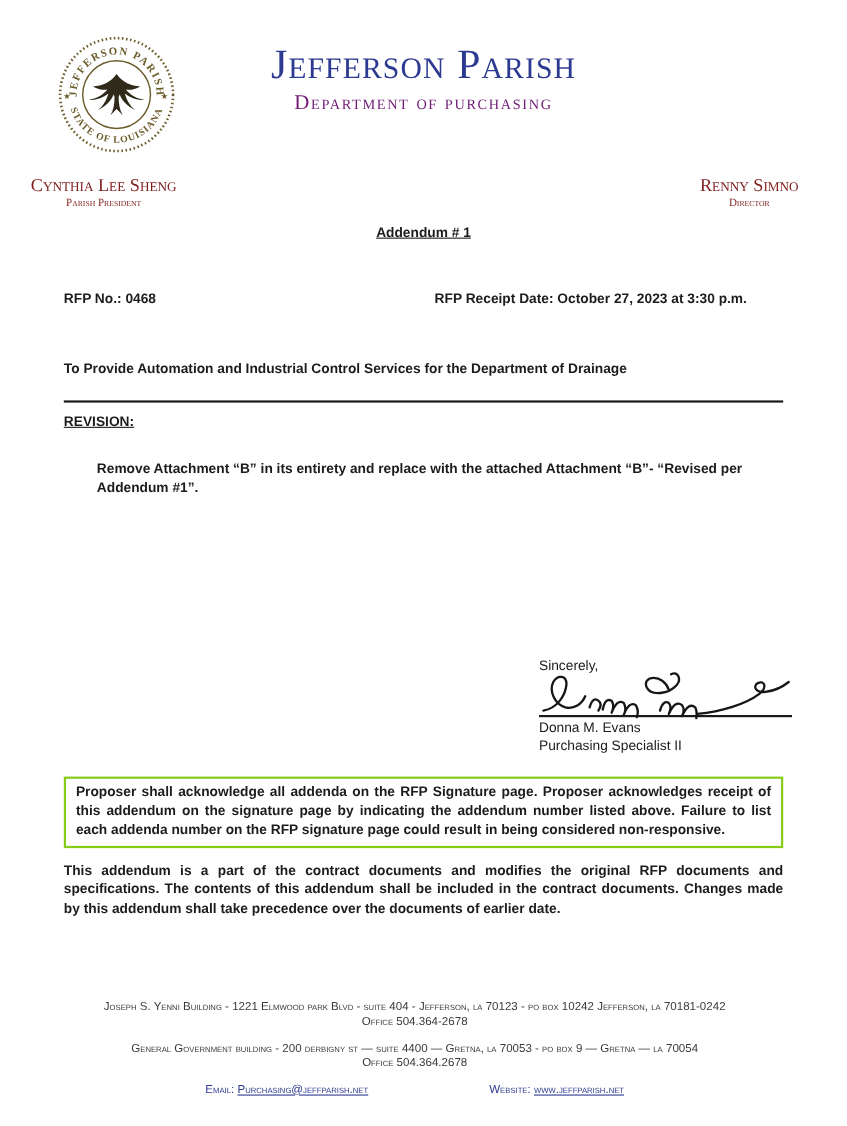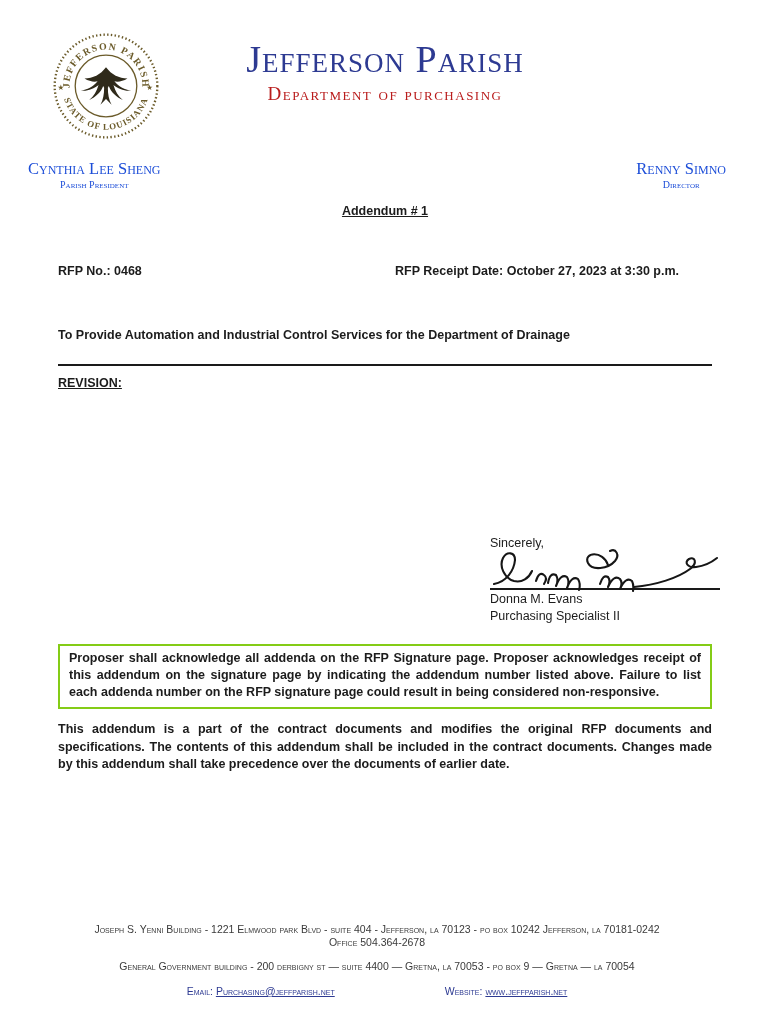--- a/index.html
+++ b/index.html
@@ -23,26 +23,26 @@
     font-variant: small-caps;
     font-size: 38px;
     line-height: 1.05;
     color: #2d3a92;
     letter-spacing: 1px;
   }
   .dept-title {
     font-family: "Liberation Serif", serif;
     font-variant: small-caps;
     font-size: 19px;
-    color: #b91c1c;
+    color: #701a75;
     letter-spacing: 1.5px;
     margin-top: 3px;
   }
   .officials { display: flex; justify-content: space-between; padding: 10px 44px 0 28px; }
-  .official { text-align: center; font-family: "Liberation Serif", serif; font-variant: small-caps; color: #1d4ed8; }
+  .official { text-align: center; font-family: "Liberation Serif", serif; font-variant: small-caps; color: #7f1d1d; }
   .official-name { font-size: 16.5px; line-height: 1.15; }
   .official-title { font-size: 10px; line-height: 1.15; }
   
   .content { padding: 0 58px; }
   .bold-line { font-weight: bold; font-size: 12.5px; }
   .date { text-align: center; margin: 36px 0 0; }
   .addendum { text-align: center; text-decoration: underline; margin: 14px 0 0; }
   .rfp-row { display: flex; margin-top: 46px; }
   .rfp-receipt { margin-left: auto; margin-right: 33px; }
   .subject { margin: 50px 0 0; }
@@ -126,20 +126,21 @@
     <div class="bold-line rfp-row">
       <span>RFP No.: 0468</span>
       <span class="rfp-receipt">RFP Receipt Date: October 27, 2023 at 3:30 p.m.</span>
     </div>
 
     <p class="bold-line subject">To Provide Automation and Industrial Control Services for the Department of Drainage</p>
 
     <hr class="rule">
 
     <p class="bold-line revision-label">REVISION:</p>
+    <p class="bold-line revision-text">Remove Attachment “B” in its entirety and replace with the attached Attachment “B”- “Revised per  Addendum #1”.</p>
 
     <div class="sig-block">
       <p class="sincerely">Sincerely,</p>
       <div class="sig-area">
         <svg width="240" height="52" viewBox="0 0 240 52" fill="none" stroke="#161616" stroke-width="2.1" stroke-linecap="round" stroke-linejoin="round">
           <path d="M10 44 C22 42 30 31 31 20 C31 12 23 11 19 18 C15 26 20 38 30 41 C38 43 45 38 48 31"></path>
           <path d="M52 41 q3 -10 8 -6 q4 3 0 9 M64 43 q2 -11 8 -8 q3 5 0 11 q5 -13 11 -9 q3 5 0 11 q5 -13 11 -9 q3 5 1 11"></path>
           <path d="M124 25 C119 10 99 12 104 23 C108 31 124 29 131 21 C136 15 132 8 126 11"></path>
           <path d="M116 44 q3 -10 8 -7 q3 4 0 10 q6 -13 12 -8 q3 4 0 10 q6 -13 12 -8 q2 4 1 10"></path>
           <path d="M150 47 C172 45 194 38 206 29 C214 23 211 16 205 19 C200 22 203 28 212 27 C220 26 228 22 233 18"></path>
@@ -154,20 +155,21 @@
     </div>
 
     <p class="bold-line closing-par">This addendum is a part of the contract documents and modifies the original RFP documents and specifications.  The contents of this addendum shall be included in the contract documents.  Changes made by this addendum shall take precedence over the documents of earlier date.</p>
   </main>
 
   <footer class="ftr">
     <div>Joseph S. Yenni Building - 1221 Elmwood park Blvd - suite 404 - Jefferson, la 70123 - po box 10242 Jefferson, la 70181-0242</div>
     <div>Office 504.364-2678</div>
     <div class="spacer"></div>
     <div>General Government building - 200 derbigny st — suite 4400 — Gretna, la 70053 - po box 9 — Gretna — la 70054</div>
+    <div>Office 504.364.2678</div>
     <div class="links-row">
       <span>
         <span class="lbl">Email:</span>
         <a class="link" href="#">Purchasing@jeffparish.net</a>
       </span>
       <span>
         <span class="lbl">Website:</span>
         <a class="link" href="#">www.jeffparish.net</a>
       </span>
     </div>

